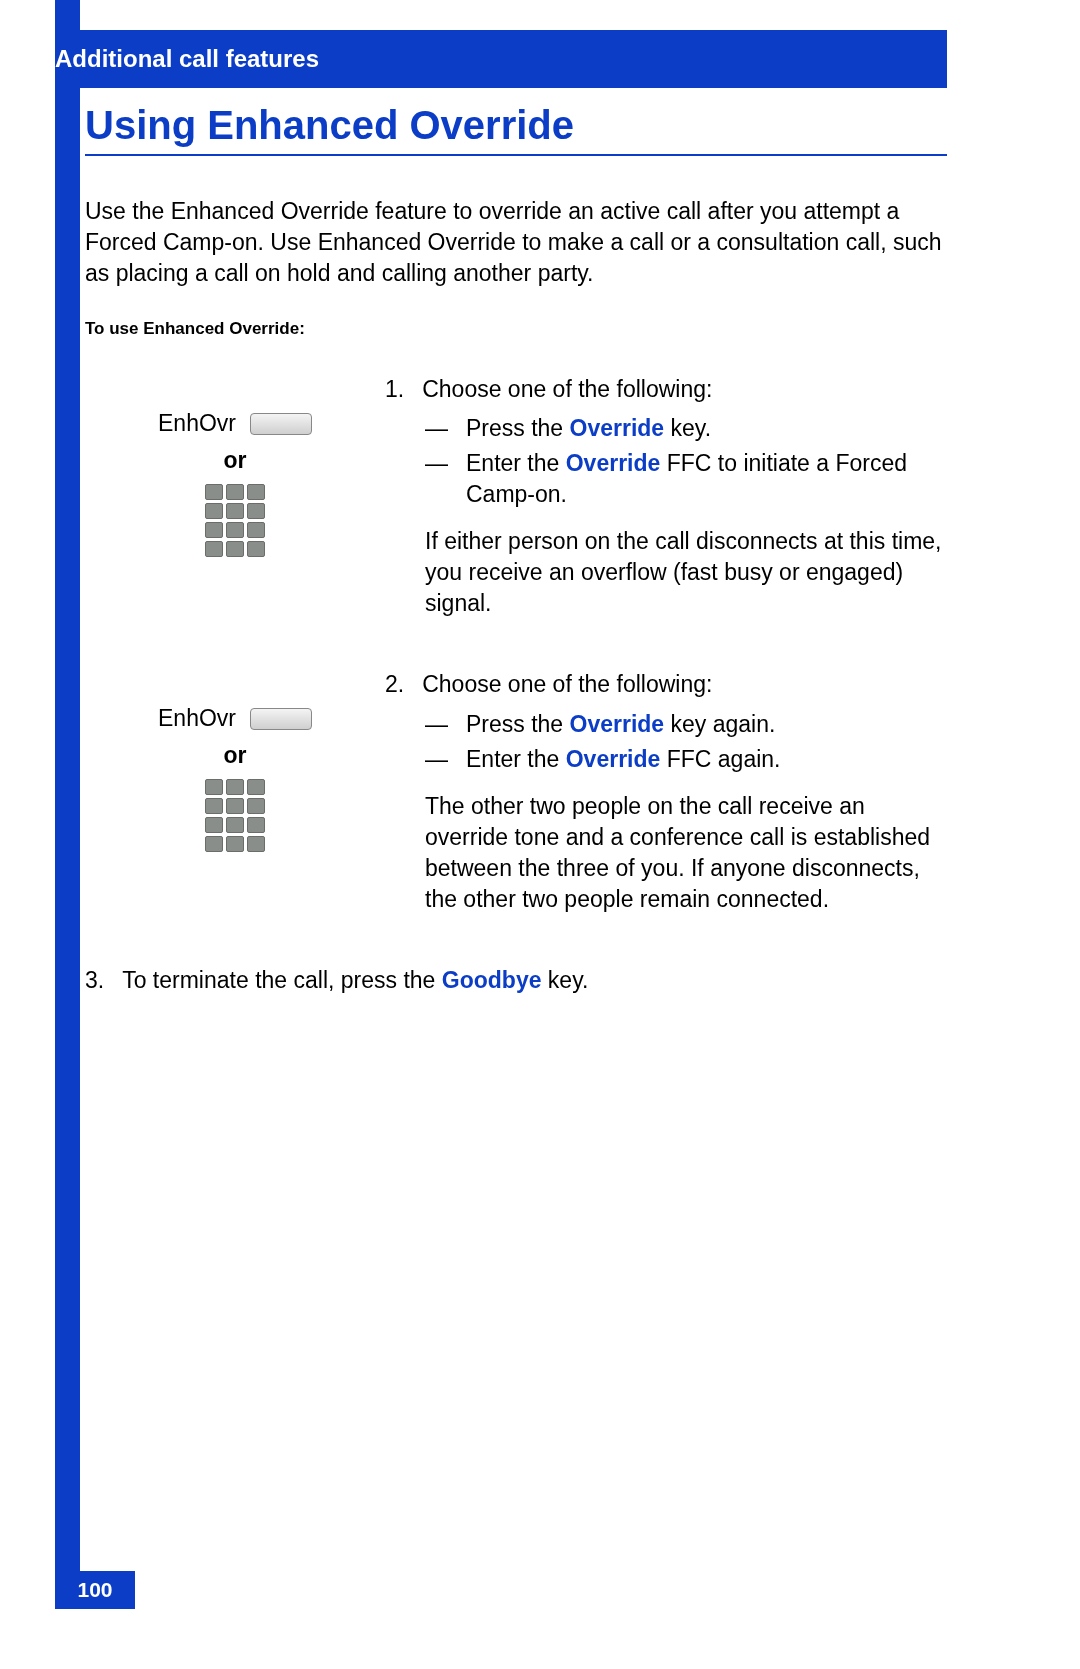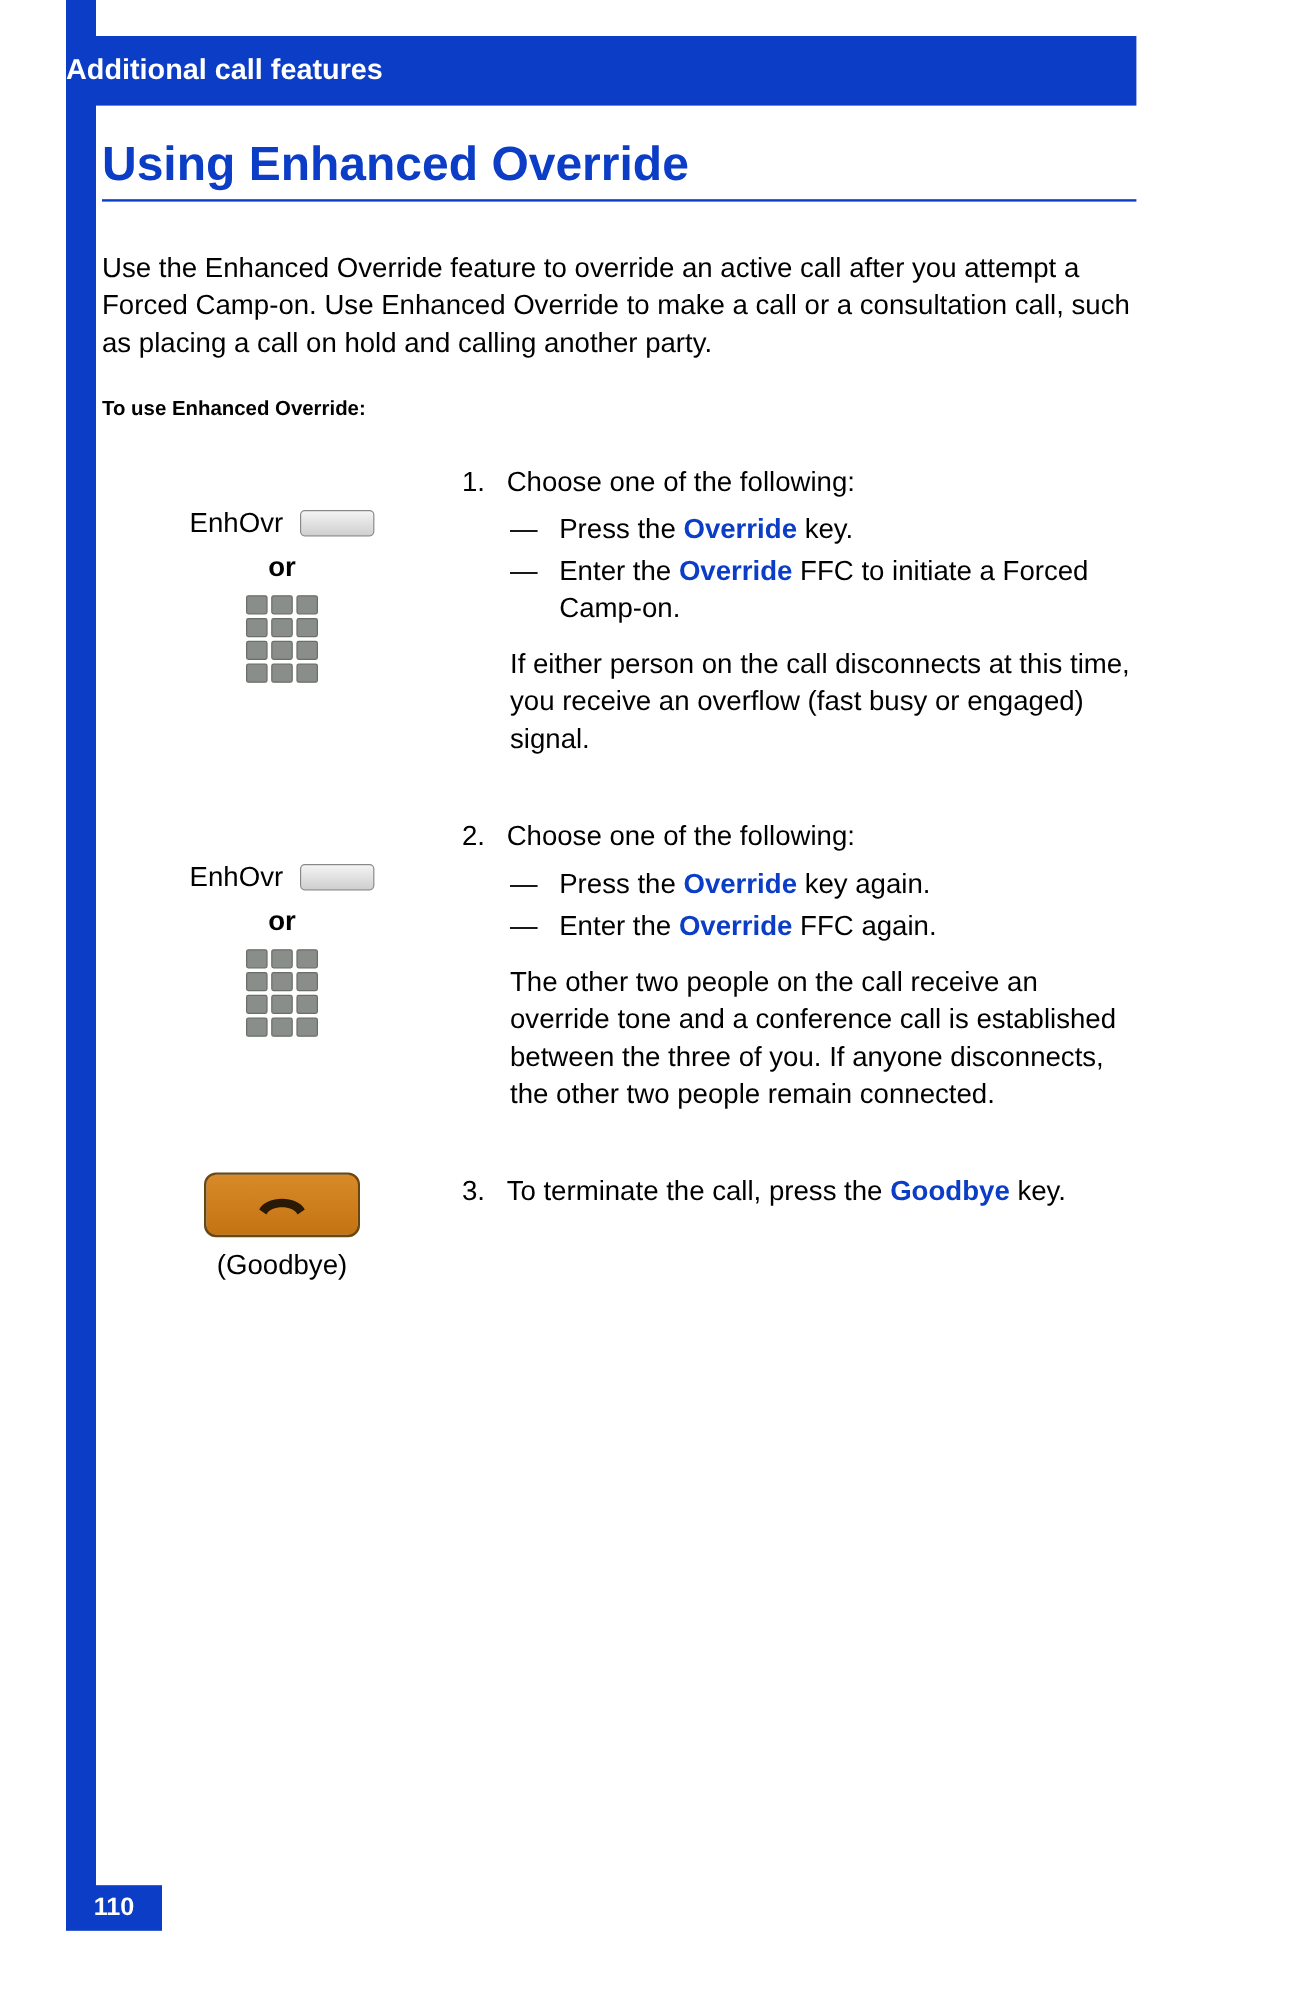--- a/index.html
+++ b/index.html
@@ -30,21 +30,21 @@
   }
   .header-text {
     color: #fff;
     font-weight: bold;
     font-size: 24px;
     font-family: "Segoe UI", Arial, sans-serif;
   }
   .content {
     position: absolute;
     left: 85px;
-    top: 115px;
+    top: 103px;
     width: 862px;
     padding-right: 0;
   }
   .title {
     color: #0b3dc6;
     font-weight: bold;
     font-size: 40px;
     font-family: "Segoe UI", Arial, sans-serif;
     margin-bottom: 6px;
   }
@@ -263,35 +263,27 @@
         <span class="dash">—</span>
         <span>
           <span>Enter the </span><span class="keyword">Override</span><span> FFC again.</span>
         </span>
       </div>
       <p class="para">The other two people on the call receive an override tone and a conference call is established between the three of you. If anyone disconnects, the other two people remain connected.</p>
     </div>
   </div>
 
   <div class="step-row" style="margin-bottom:0;">
-    <div class="left-col">
-      <div class="goodbye-btn">
-        <svg width="54" height="24" viewBox="0 0 54 24">
-          <path d="M8 16 C 14 4, 40 4, 46 16 L 40 20 C 36 12, 18 12, 14 20 Z" fill="#2a1a05"></path>
-        </svg>
-      </div>
-      <span class="key-label">(Goodbye)</span>
-    </div>
     <div class="right-col">
       <div class="num-list">
         <span class="num">3.</span>
         <span>
           <span>To terminate the call, press the </span><span class="keyword">Goodbye</span><span> key.</span>
         </span>
       </div>
     </div>
   </div>
 
 </div>
 
 <div class="page-num-box">
-  <span class="page-num">110</span>
+  <span class="page-num">100</span>
 </div>
 
 </body></html>

